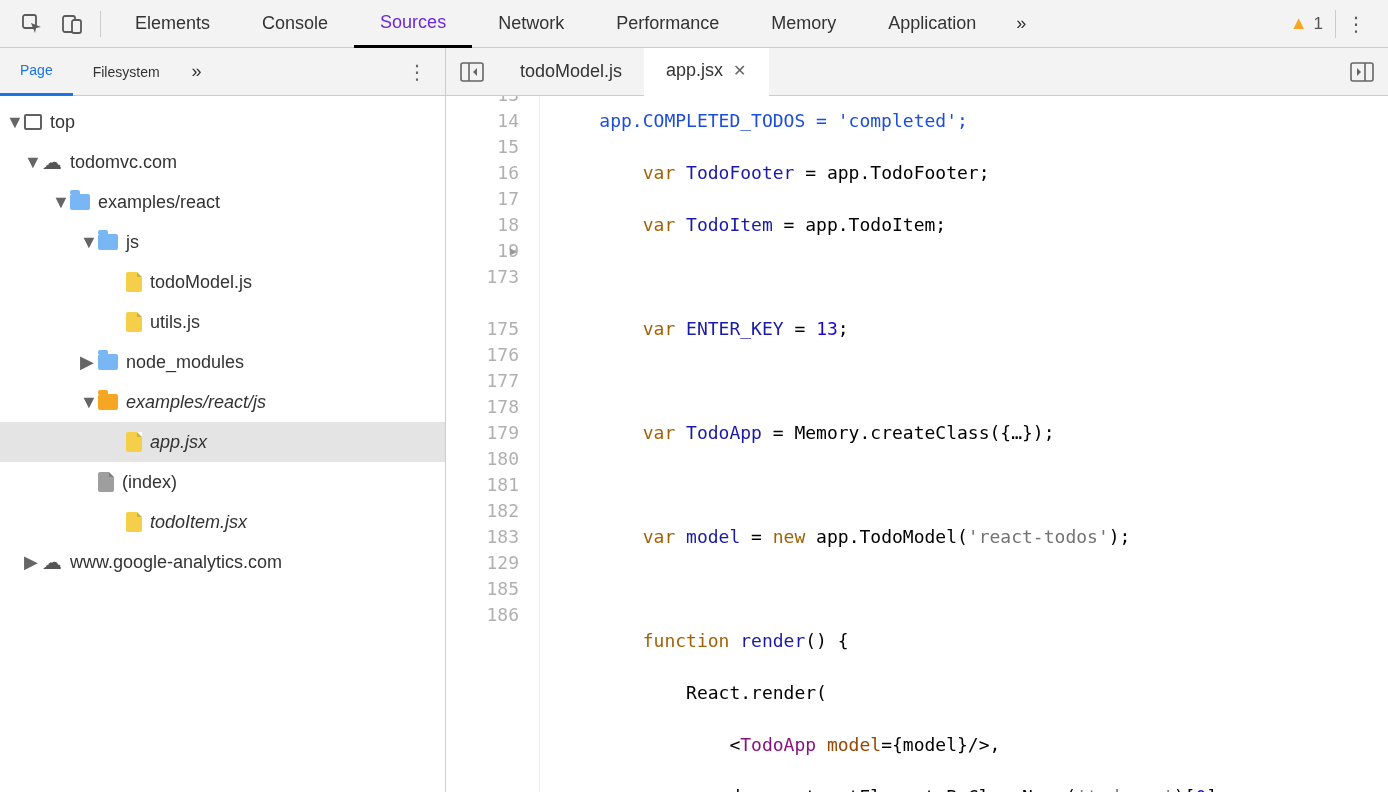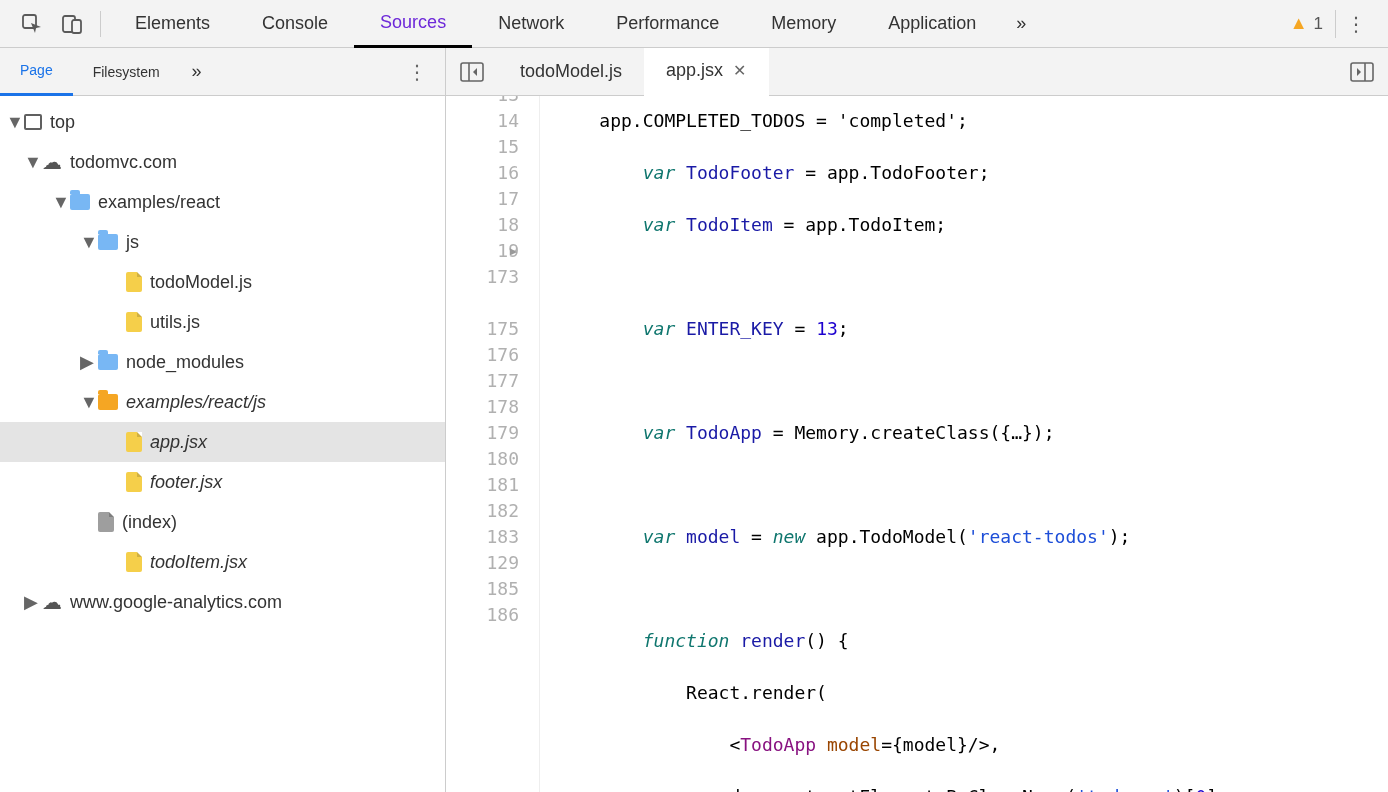--- a/index.html
+++ b/index.html
@@ -220,23 +220,23 @@
 }
 .code {
   flex: 1;
   padding: 4px 0 0 16px;
   line-height: 26px;
   white-space: pre;
   overflow: hidden;
   color: #000;
 }
 .cl { height: 26px; }
-.kw { color: #0f766e; font-style: italic; }
+.kw { color: #a16207; }
 .def { color: #1a1aa6; }
-.str { color: #1d4ed8; }
+.str { color: #737373; }
 .num { color: #1c00cf; }
 .tag { color: #881280; }
 .attr { color: #994500; }
 </style>
 </head>
 <body>
 
 <div class="main-tabs">
   <div class="btn-icon">
     <svg width="22" height="22" viewBox="0 0 22 22" fill="none" stroke="#5a5a5a" stroke-width="1.8">
@@ -340,27 +340,20 @@
         <span class="italic">examples/react/js</span>
       </div>
       <div class="tree-row selected">
         <span class="pad" style="width:126px"></span>
         <span class="ic">
             <span class="file-yellow"></span>
           </span>
         <span class="italic">app.jsx</span>
       </div>
       <div class="tree-row">
-        <span class="pad" style="width:126px"></span>
-        <span class="ic">
-            <span class="file-yellow"></span>
-          </span>
-        <span class="italic">footer.jsx</span>
-      </div>
-      <div class="tree-row">
         <span class="pad" style="width:98px"></span>
         <span class="ic">
             <span class="file-gray"></span>
           </span>
         <span>(index)</span>
       </div>
       <div class="tree-row">
         <span class="pad" style="width:126px"></span>
         <span class="ic">
             <span class="file-yellow"></span>
@@ -420,21 +413,21 @@
           <div class="ln">179</div>
           <div class="ln">180</div>
           <div class="ln">181</div>
           <div class="ln">182</div>
           <div class="ln">183</div>
           <div class="ln">129</div>
           <div class="ln">185</div>
           <div class="ln">186</div>
         </div>
       <div class="code">
-<div class="cl" style="margin-top:-18px;color:#000000">    <span>app.COMPLETED_TODOS = 'completed';</span></div>
+<div class="cl" style="margin-top:-18px;color:#1d4ed8">    <span>app.COMPLETED_TODOS = 'completed';</span></div>
 <div class="cl">        <span class="kw">var</span> <span class="def">TodoFooter</span><span> = app.TodoFooter;</span></div>
 <div class="cl">        <span class="kw">var</span> <span class="def">TodoItem</span><span> = app.TodoItem;</span></div>
 <div class="cl"></div>
 <div class="cl">        <span class="kw">var</span> <span class="def">ENTER_KEY</span><span> = </span><span class="num">13</span><span>;</span></div>
 <div class="cl"></div>
 <div class="cl">        <span class="kw">var</span> <span class="def">TodoApp</span><span> = Memory.createClass({…});</span></div>
 <div class="cl"></div>
 <div class="cl">        <span class="kw">var</span> <span class="def">model</span><span> = </span><span class="kw">new</span><span> app.TodoModel(</span><span class="str">'react-todos'</span><span>);</span></div>
 <div class="cl"></div>
 <div class="cl">        <span class="kw">function</span> <span class="def">render</span><span>() {</span></div>

